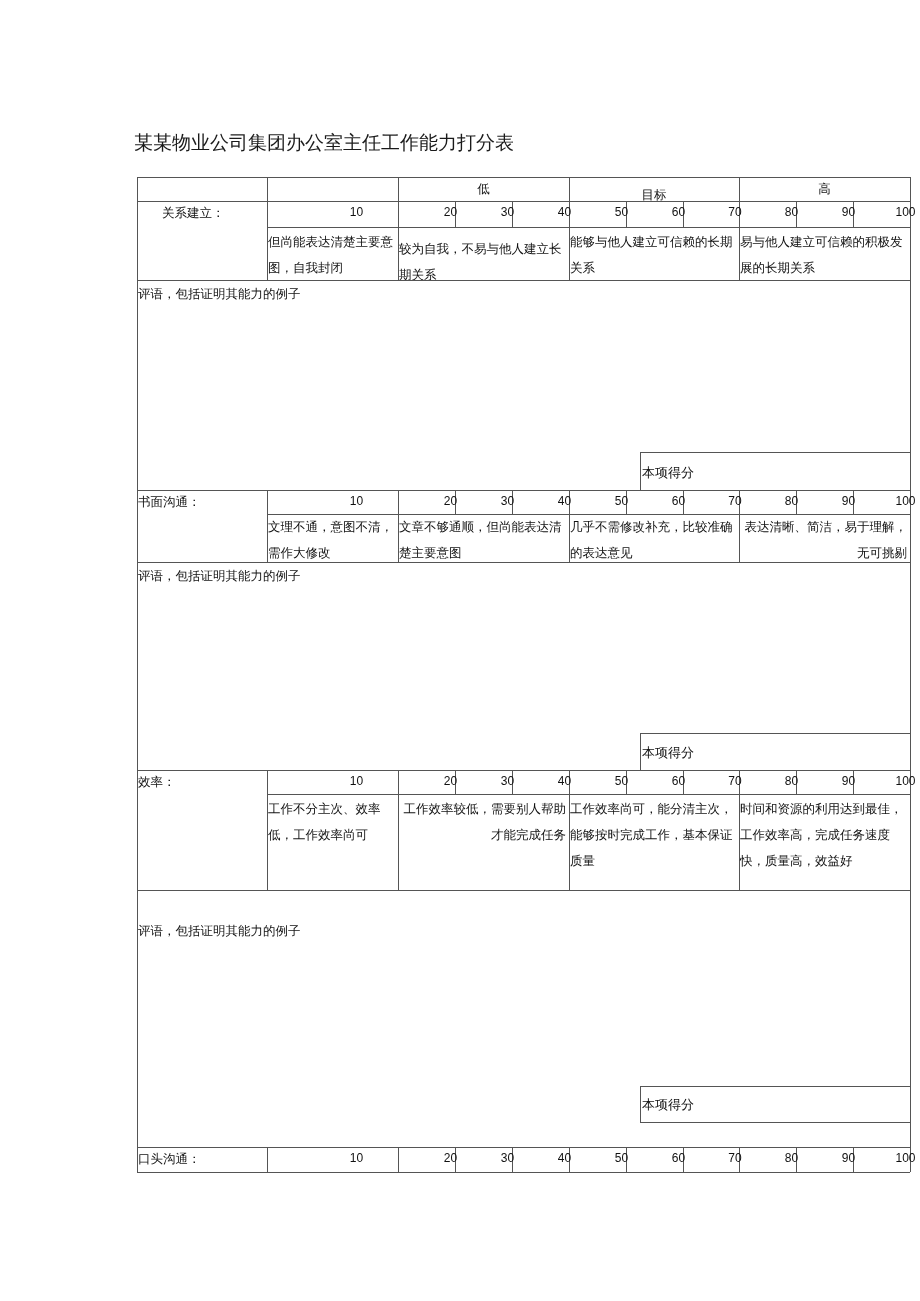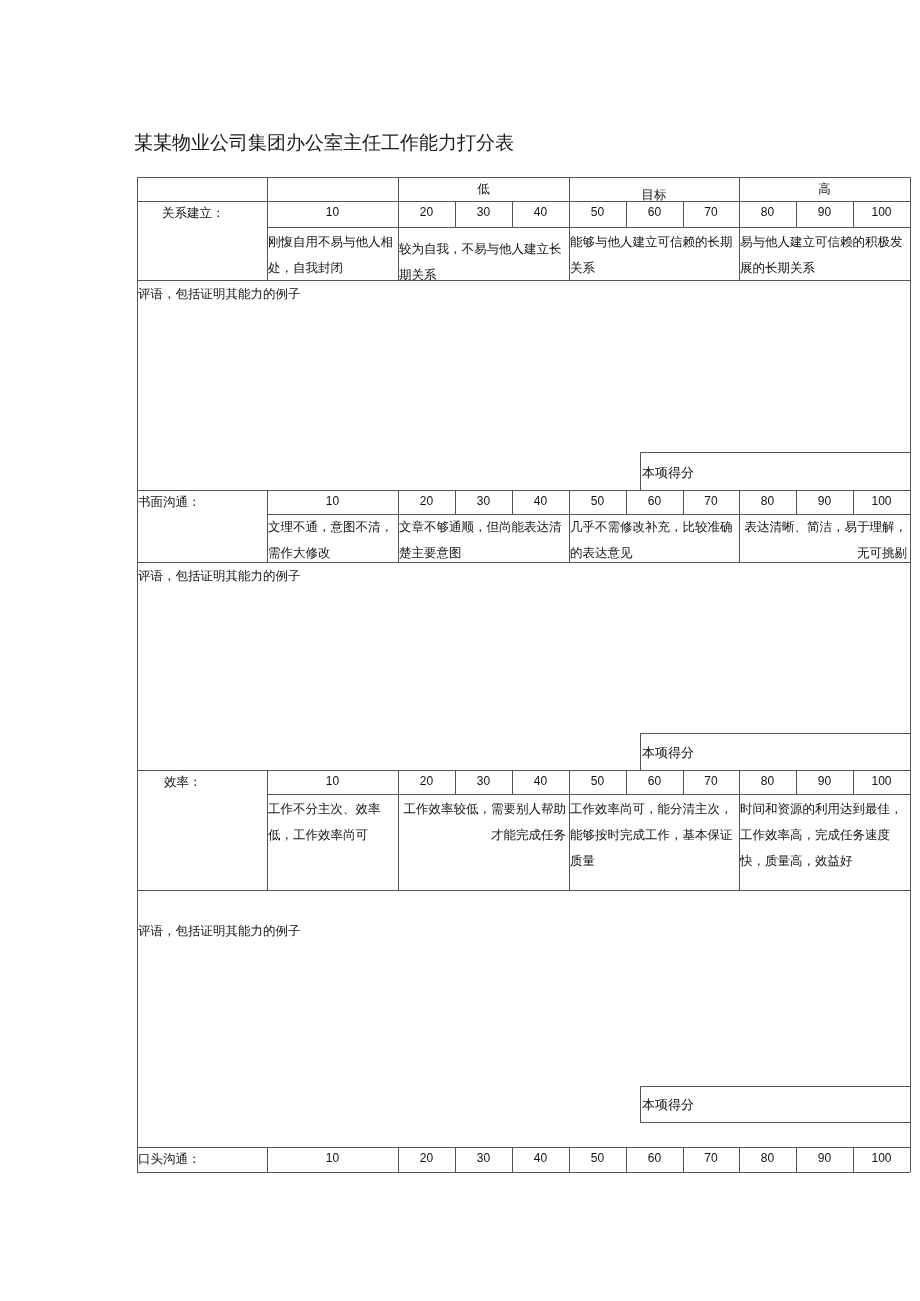--- a/index.html
+++ b/index.html
@@ -2,21 +2,21 @@
 <html><head>
 <meta charset="utf-8">
 <style>
   html, body { margin: 0; padding: 0; background: #ffffff; }
   body { width: 920px; height: 1301px; position: relative; overflow: hidden;
          font-family: "DejaVu Sans", "Liberation Sans", sans-serif; color: #111; }
   .title { position: absolute; left: 134px; top: 130px; font-size: 19px; letter-spacing: 0px; color: #1a1a1a; white-space: nowrap; }
   .hl { position: absolute; height: 0; border-top: 1px solid #555; }
   .vl { position: absolute; width: 0; border-left: 1px solid #555; }
   .txt { position: absolute; font-size: 12.5px; line-height: 26px; white-space: nowrap; color: #111; }
-  .num { position: absolute; font-family: "Liberation Sans", sans-serif; font-size: 12px; text-align: center; line-height: 22px; color: #111; }
+  .num { position: absolute; font-family: "Liberation Sans", sans-serif; font-size: 12px; text-align: center; line-height: 22px; color: #111; margin-left: 24px; }
   .hdr { position: absolute; font-size: 12.5px; text-align: center; line-height: 24px; color: #111; }
   .label { position: absolute; font-size: 12.5px; line-height: 22px; color: #111; white-space: nowrap; }
   .desc { position: absolute; font-size: 12.5px; line-height: 26px; color: #111; white-space: normal; word-break: break-all; }
   .score { position: absolute; font-size: 13px; color: #111; white-space: nowrap; }
 </style>
 </head>
 <body>
 
 <div class="title">某某物业公司集团办公室主任工作能力打分表</div>
 
@@ -48,21 +48,21 @@
     <div class="num" style="left: 398px; top: 201px; width: 57px;">20</div>
     <div class="num" style="left: 455px; top: 201px; width: 57px;">30</div>
     <div class="num" style="left: 512px; top: 201px; width: 57px;">40</div>
     <div class="num" style="left: 569px; top: 201px; width: 57px;">50</div>
     <div class="num" style="left: 626px; top: 201px; width: 57px;">60</div>
     <div class="num" style="left: 683px; top: 201px; width: 56px;">70</div>
     <div class="num" style="left: 739px; top: 201px; width: 57px;">80</div>
     <div class="num" style="left: 796px; top: 201px; width: 57px;">90</div>
     <div class="num" style="left: 853px; top: 201px; width: 57px;">100</div>
     <div class="hl" style="left: 267px; top: 227px; width: 643px;"></div>
-    <div class="desc" style="left: 268px; top: 229px; width: 127px;">刚愎自用不易与他人相处，自我封闭</div>
+    <div class="desc" style="left: 268px; top: 229px; width: 127px;">但尚能表达清楚主要意图，自我封闭</div>
     <div class="desc" style="left: 399px; top: 236px; width: 167px;">较为自我，不易与他人建立长期关系</div>
     <div class="desc" style="left: 570px; top: 229px; width: 166px;">能够与他人建立可信赖的长期关系</div>
     <div class="desc" style="left: 740px; top: 229px; width: 167px;">易与他人建立可信赖的积极发展的长期关系</div>
     <div class="hl" style="left: 137px; top: 280px; width: 773px;"></div>
     <div class="txt" style="left: 138px; top: 281px;">评语，包括证明其能力的例子</div>
     <div class="hl" style="left: 640px; top: 452px; width: 270px;"></div>
     <div class="vl" style="left: 640px; top: 452px; height: 38px;"></div>
     <div class="score" style="left: 642px; top: 464px;">本项得分</div>
     <div class="hl" style="left: 137px; top: 490px; width: 773px;"></div>
     <div class="label" style="left: 138px; top: 491px;">书面沟通：</div>
@@ -90,21 +90,21 @@
     <div class="desc" style="left: 268px; top: 514px; width: 127px;">文理不通，意图不清，需作大修改</div>
     <div class="desc" style="left: 399px; top: 514px; width: 167px;">文章不够通顺，但尚能表达清楚主要意图</div>
     <div class="desc" style="left: 570px; top: 514px; width: 166px;">几乎不需修改补充，比较准确的表达意见</div>
     <div class="desc" style="left: 740px; top: 514px; width: 167px; text-align: right;">表达清晰、简洁，易于理解，无可挑剔</div>
     <div class="hl" style="left: 137px; top: 562px; width: 773px;"></div>
     <div class="txt" style="left: 138px; top: 563px;">评语，包括证明其能力的例子</div>
     <div class="hl" style="left: 640px; top: 733px; width: 270px;"></div>
     <div class="vl" style="left: 640px; top: 733px; height: 37px;"></div>
     <div class="score" style="left: 642px; top: 744px;">本项得分</div>
     <div class="hl" style="left: 137px; top: 770px; width: 773px;"></div>
-    <div class="label" style="left: 138px; top: 771px; margin-left: 26px;">效率：</div>
+    <div class="label" style="left: 138px; top: 771px;">效率：</div>
     <div class="vl" style="left: 267px; top: 770px; height: 120px;"></div>
     <div class="vl" style="left: 398px; top: 770px; height: 120px;"></div>
     <div class="vl" style="left: 455px; top: 770px; height: 24px;"></div>
     <div class="vl" style="left: 512px; top: 770px; height: 24px;"></div>
     <div class="vl" style="left: 569px; top: 770px; height: 120px;"></div>
     <div class="vl" style="left: 626px; top: 770px; height: 24px;"></div>
     <div class="vl" style="left: 683px; top: 770px; height: 24px;"></div>
     <div class="vl" style="left: 739px; top: 770px; height: 120px;"></div>
     <div class="vl" style="left: 796px; top: 770px; height: 24px;"></div>
     <div class="vl" style="left: 853px; top: 770px; height: 24px;"></div>

